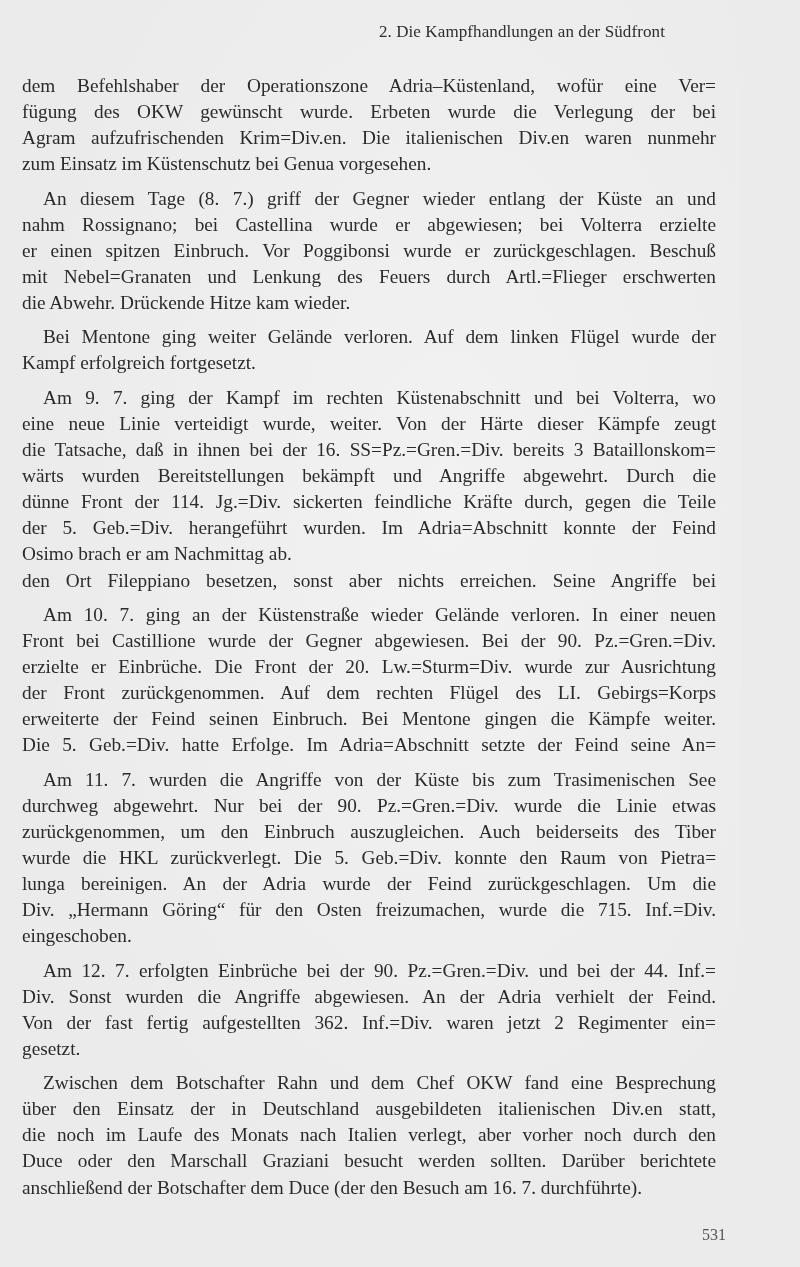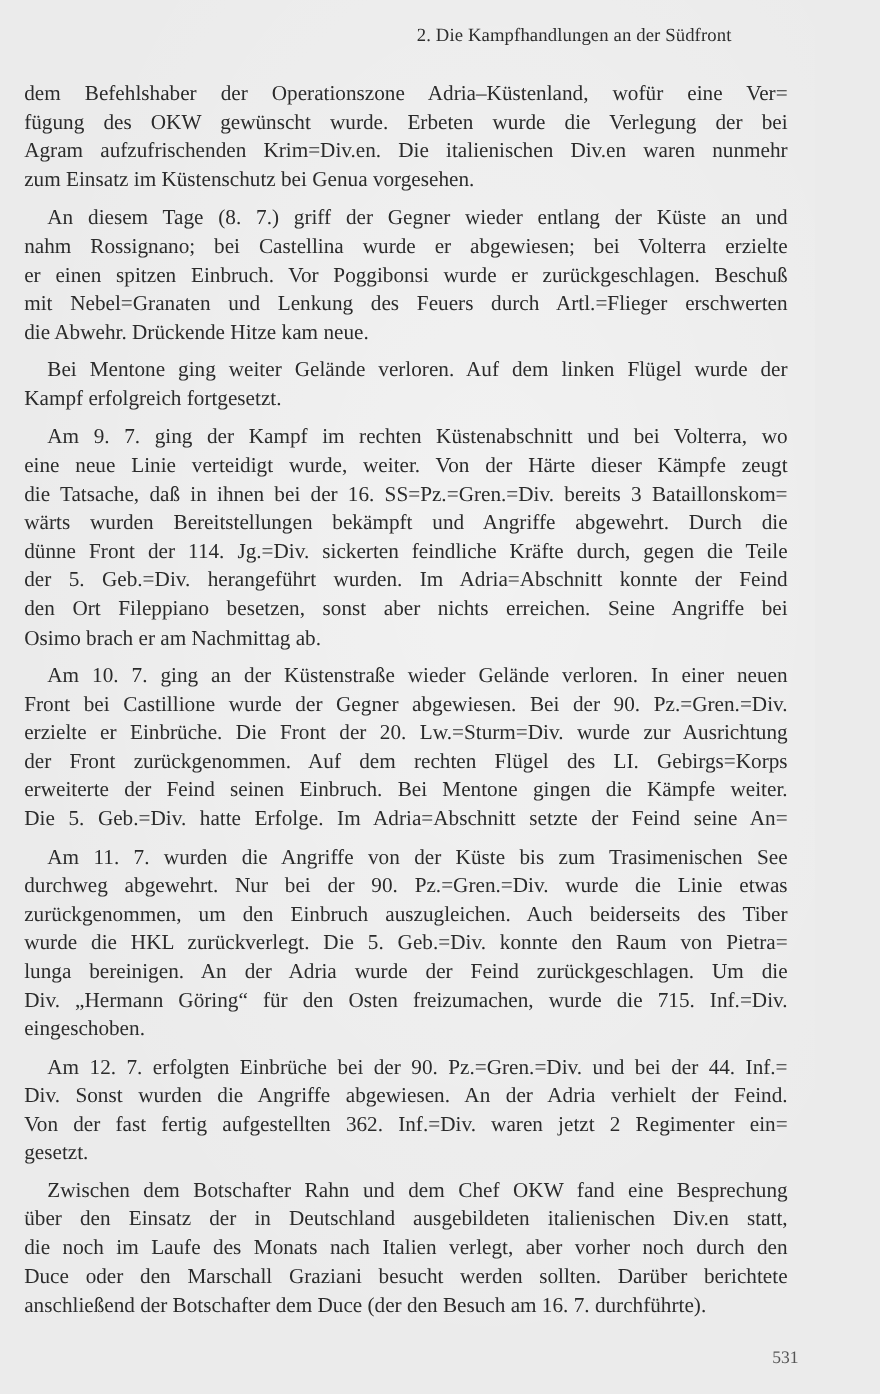--- a/index.html
+++ b/index.html
@@ -48,35 +48,35 @@
         <span class="line">dem Befehlshaber der Operationszone Adria–Küstenland, wofür eine Ver=</span>
         <span class="line">fügung des OKW gewünscht wurde. Erbeten wurde die Verlegung der bei</span>
         <span class="line">Agram aufzufrischenden Krim=Div.en. Die italienischen Div.en waren nunmehr</span>
         <span class="line last">zum Einsatz im Küstenschutz bei Genua vorgesehen.</span>
       </div>
       <div class="para">
         <span class="line indent">An diesem Tage (8. 7.) griff der Gegner wieder entlang der Küste an und</span>
         <span class="line">nahm Rossignano; bei Castellina wurde er abgewiesen; bei Volterra erzielte</span>
         <span class="line">er einen spitzen Einbruch. Vor Poggibonsi wurde er zurückgeschlagen. Beschuß</span>
         <span class="line">mit Nebel=Granaten und Lenkung des Feuers durch Artl.=Flieger erschwerten</span>
-        <span class="line last">die Abwehr. Drückende Hitze kam neue.</span>
+        <span class="line last">die Abwehr. Drückende Hitze kam wieder.</span>
       </div>
       <div class="para">
         <span class="line indent">Bei Mentone ging weiter Gelände verloren. Auf dem linken Flügel wurde der</span>
         <span class="line last">Kampf erfolgreich fortgesetzt.</span>
       </div>
       <div class="para">
         <span class="line indent">Am 9. 7. ging der Kampf im rechten Küstenabschnitt und bei Volterra, wo</span>
         <span class="line">eine neue Linie verteidigt wurde, weiter. Von der Härte dieser Kämpfe zeugt</span>
         <span class="line">die Tatsache, daß in ihnen bei der 16. SS=Pz.=Gren.=Div. bereits 3 Bataillonskom=</span>
         <span class="line">wärts wurden Bereitstellungen bekämpft und Angriffe abgewehrt. Durch die</span>
         <span class="line">dünne Front der 114. Jg.=Div. sickerten feindliche Kräfte durch, gegen die Teile</span>
         <span class="line">der 5. Geb.=Div. herangeführt wurden. Im Adria=Abschnitt konnte der Feind</span>
+        <span class="line last">Osimo brach er am Nachmittag ab.</span>
         <span class="line">den Ort Fileppiano besetzen, sonst aber nichts erreichen. Seine Angriffe bei</span>
-        <span class="line last">Osimo brach er am Nachmittag ab.</span>
       </div>
       <div class="para">
         <span class="line indent">Am 10. 7. ging an der Küstenstraße wieder Gelände verloren. In einer neuen</span>
         <span class="line">Front bei Castillione wurde der Gegner abgewiesen. Bei der 90. Pz.=Gren.=Div.</span>
         <span class="line">erzielte er Einbrüche. Die Front der 20. Lw.=Sturm=Div. wurde zur Ausrichtung</span>
         <span class="line">der Front zurückgenommen. Auf dem rechten Flügel des LI. Gebirgs=Korps</span>
         <span class="line">erweiterte der Feind seinen Einbruch. Bei Mentone gingen die Kämpfe weiter.</span>
         <span class="line">Die 5. Geb.=Div. hatte Erfolge. Im Adria=Abschnitt setzte der Feind seine An=</span>
       </div>
       <div class="para">

